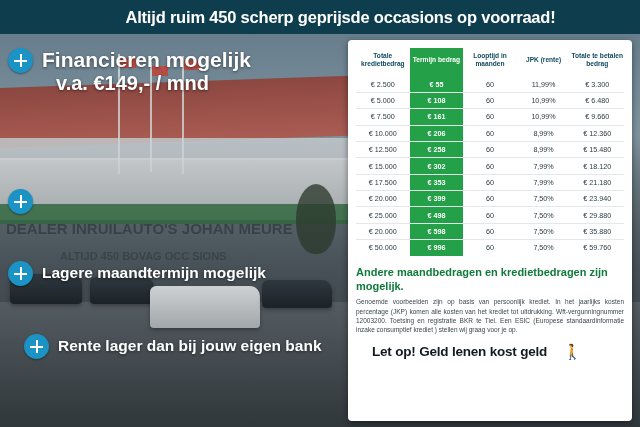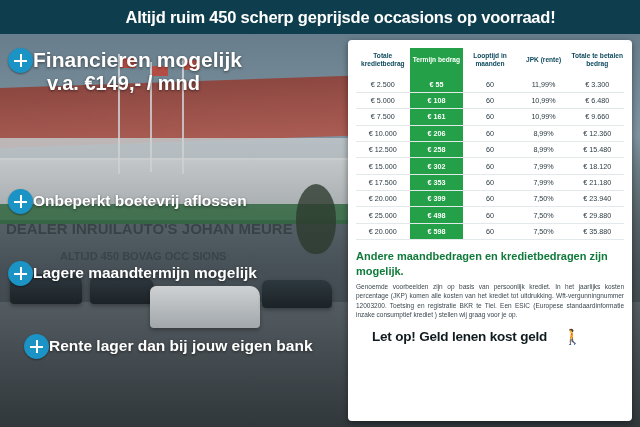--- a/index.html
+++ b/index.html
@@ -78,21 +78,21 @@
   .car.dark { background:linear-gradient(to bottom,#2e3a42,#1b2328); }
   .flagpole{ position:absolute; width:2px; background:#d8dde0; opacity:.8; }
   .flag{ position:absolute; width:16px; height:10px; background:#c0392b; opacity:.85;}
   .tree{ position:absolute; border-radius:50% 50% 45% 45%; background:#2b3a2c; opacity:.8;}
 
   
   .bullets {
     position:absolute; left:0; top:34px; width:345px; height:393px;
   }
   .bullet {
-    position:absolute; display:flex; align-items:flex-start; 
+    position:absolute; display:flex; align-items:flex-start; gap:9px;
   }
   .plus {
     flex:0 0 auto;
     width:25px; height:25px; border-radius:50%;
     background:#1b93c4;
     position:relative;
     box-shadow:0 1px 2px rgba(0,0,0,.4);
   }
   .plus:before, .plus:after{
     content:""; position:absolute; background:#fff;
@@ -192,21 +192,20 @@
     <div class="bullet" id="b1">
       <span class="plus"></span>
       <span class="btxt">
         <span>Financieren mogelijk</span>
         <span class="line2">v.a. €149,- / mnd</span>
       </span>
     </div>
 
     <div class="bullet" id="b2">
       <span class="plus"></span>
-      <span class="btxt">Onbeperkt boetevrij aflossen</span>
     </div>
 
     <div class="bullet" id="b3">
       <span class="plus"></span>
       <span class="btxt">Lagere maandtermijn mogelijk</span>
     </div>
 
     <div class="bullet" id="b4">
       <span class="plus"></span>
       <span class="btxt">Rente lager dan bij jouw eigen bank</span>
@@ -288,20 +287,27 @@
             <td>7,50%</td>
             <td>€ 29.880</td>
           </tr>
           <tr class="divider-row">
             <td>€ 20.000</td>
             <td class="hl">€ 598</td>
             <td>60</td>
             <td>7,50%</td>
             <td>€ 35.880</td>
           </tr>
+          <tr>
+            <td>€ 50.000</td>
+            <td class="hl">€ 996</td>
+            <td>60</td>
+            <td>7,50%</td>
+            <td>€ 59.760</td>
+          </tr>
         </tbody>
     </table>
 
     <div class="note-title">Andere maandbedragen en kredietbedragen zijn mogelijk.</div>
     <div class="note-body">Genoemde voorbeelden zijn op basis van persoonlijk krediet. In het jaarlijks kosten percentage (JKP) komen alle kosten van het krediet tot uitdrukking. Wft-vergunningnummer 12003200. Toetsing en registratie BKR te Tiel. Een ESIC (Europese standaardinformatie inzake consumptief krediet ) stellen wij graag voor je op.</div>
 
     <div class="warn">
       <span class="warn-text">Let op! Geld lenen kost geld</span>
       <span class="walker">🚶</span>
     </div>

